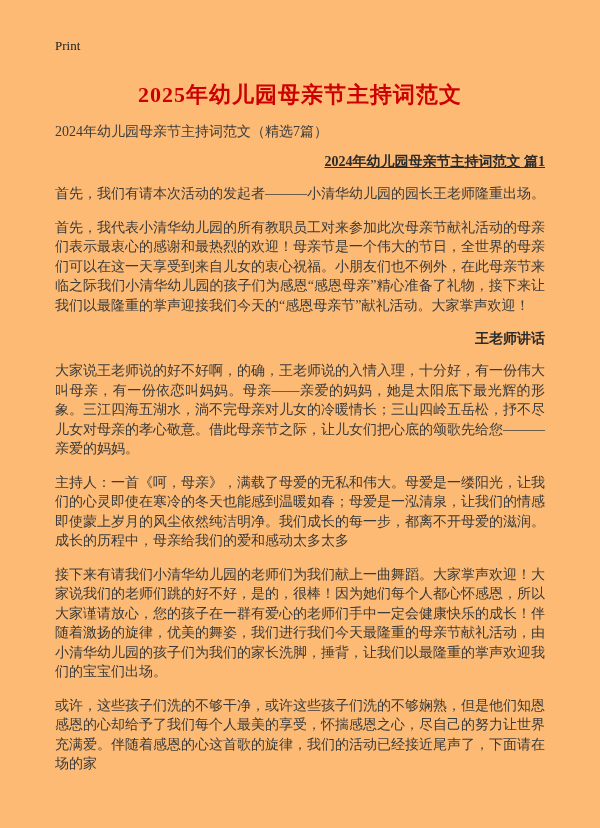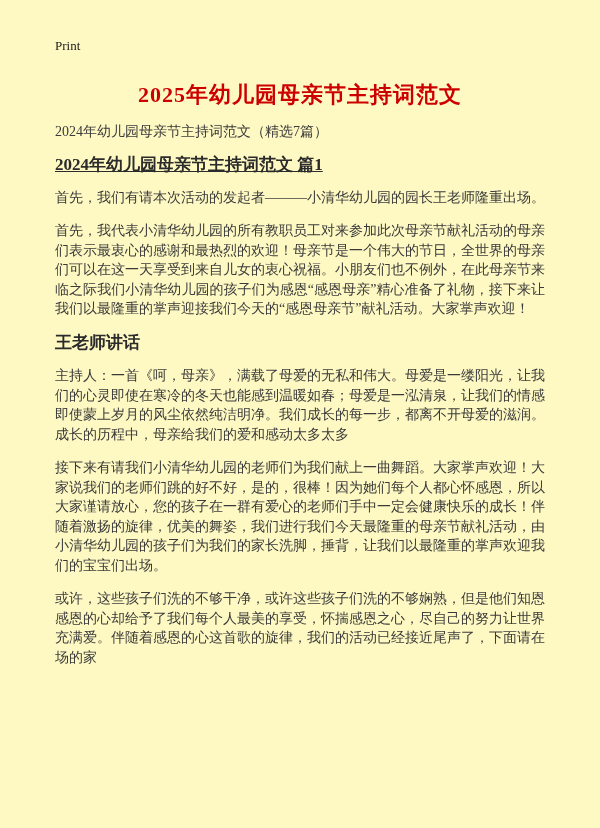--- a/index.html
+++ b/index.html
@@ -12,21 +12,21 @@
     height: 828px;
     overflow: hidden;
     font-family: "Liberation Serif", "DejaVu Serif", serif;
     color: #3a3a3a;
   }
   .page {
     box-sizing: border-box;
     width: 600px;
     height: 828px;
     padding: 36px 55px 20px 55px;
-    background: #fef9c3;
+    background: #fdba74;
   }
   .print-link {
     font-size: 13px;
     color: #222222;
     display: inline-block;
     cursor: pointer;
   }
   .doc-title {
     margin-top: 28px;
     text-align: center;
@@ -34,24 +34,25 @@
     font-weight: bold;
     letter-spacing: 1px;
     line-height: 26px;
   }
   .doc-subtitle {
     margin-top: 4px;
     font-size: 14px;
     line-height: 18px;
   }
   .section-heading {
-    font-size: 17px;
+    font-size: 14px;
     font-weight: bold;
     color: #2b2b2b;
     line-height: 19px;
+    text-align: right;
   }
   .section-heading.underlined {
     text-decoration: underline;
   }
   .body-para {
     margin-top: 13px;
     font-size: 14px;
     line-height: 19.5px;
     text-align: justify;
     color: #3a3a3a;
@@ -70,20 +71,21 @@
 
   <h2 class="section-heading underlined">2024年幼儿园母亲节主持词范文 篇1</h2>
 
 
   <p class="body-para">首先，我们有请本次活动的发起者———小清华幼儿园的园长王老师隆重出场。</p>
 
   <p class="body-para">首先，我代表小清华幼儿园的所有教职员工对来参加此次母亲节献礼活动的母亲们表示最衷心的感谢和最热烈的欢迎！母亲节是一个伟大的节日，全世界的母亲们可以在这一天享受到来自儿女的衷心祝福。小朋友们也不例外，在此母亲节来临之际我们小清华幼儿园的孩子们为感恩“感恩母亲”精心准备了礼物，接下来让我们以最隆重的掌声迎接我们今天的“感恩母亲节”献礼活动。大家掌声欢迎！</p>
 
   <h2 class="section-heading">王老师讲话</h2>
 
+  <p class="body-para">大家说王老师说的好不好啊，的确，王老师说的入情入理，十分好，有一份伟大叫母亲，有一份依恋叫妈妈。母亲——亲爱的妈妈，她是太阳底下最光辉的形象。三江四海五湖水，淌不完母亲对儿女的冷暖情长；三山四岭五岳松，抒不尽儿女对母亲的孝心敬意。借此母亲节之际，让儿女们把心底的颂歌先给您———亲爱的妈妈。</p>
 
 
   <p class="body-para">主持人：一首《呵，母亲》，满载了母爱的无私和伟大。母爱是一缕阳光，让我们的心灵即使在寒冷的冬天也能感到温暖如春；母爱是一泓清泉，让我们的情感即使蒙上岁月的风尘依然纯洁明净。我们成长的每一步，都离不开母爱的滋润。成长的历程中，母亲给我们的爱和感动太多太多</p>
 
   <p class="body-para">接下来有请我们小清华幼儿园的老师们为我们献上一曲舞蹈。大家掌声欢迎！大家说我们的老师们跳的好不好，是的，很棒！因为她们每个人都心怀感恩，所以大家谨请放心，您的孩子在一群有爱心的老师们手中一定会健康快乐的成长！伴随着激扬的旋律，优美的舞姿，我们进行我们今天最隆重的母亲节献礼活动，由小清华幼儿园的孩子们为我们的家长洗脚，捶背，让我们以最隆重的掌声欢迎我们的宝宝们出场。</p>
 
   <p class="body-para">或许，这些孩子们洗的不够干净，或许这些孩子们洗的不够娴熟，但是他们知恩感恩的心却给予了我们每个人最美的享受，怀揣感恩之心，尽自己的努力让世界充满爱。伴随着感恩的心这首歌的旋律，我们的活动已经接近尾声了，下面请在场的家</p>
 
 </div>
 

